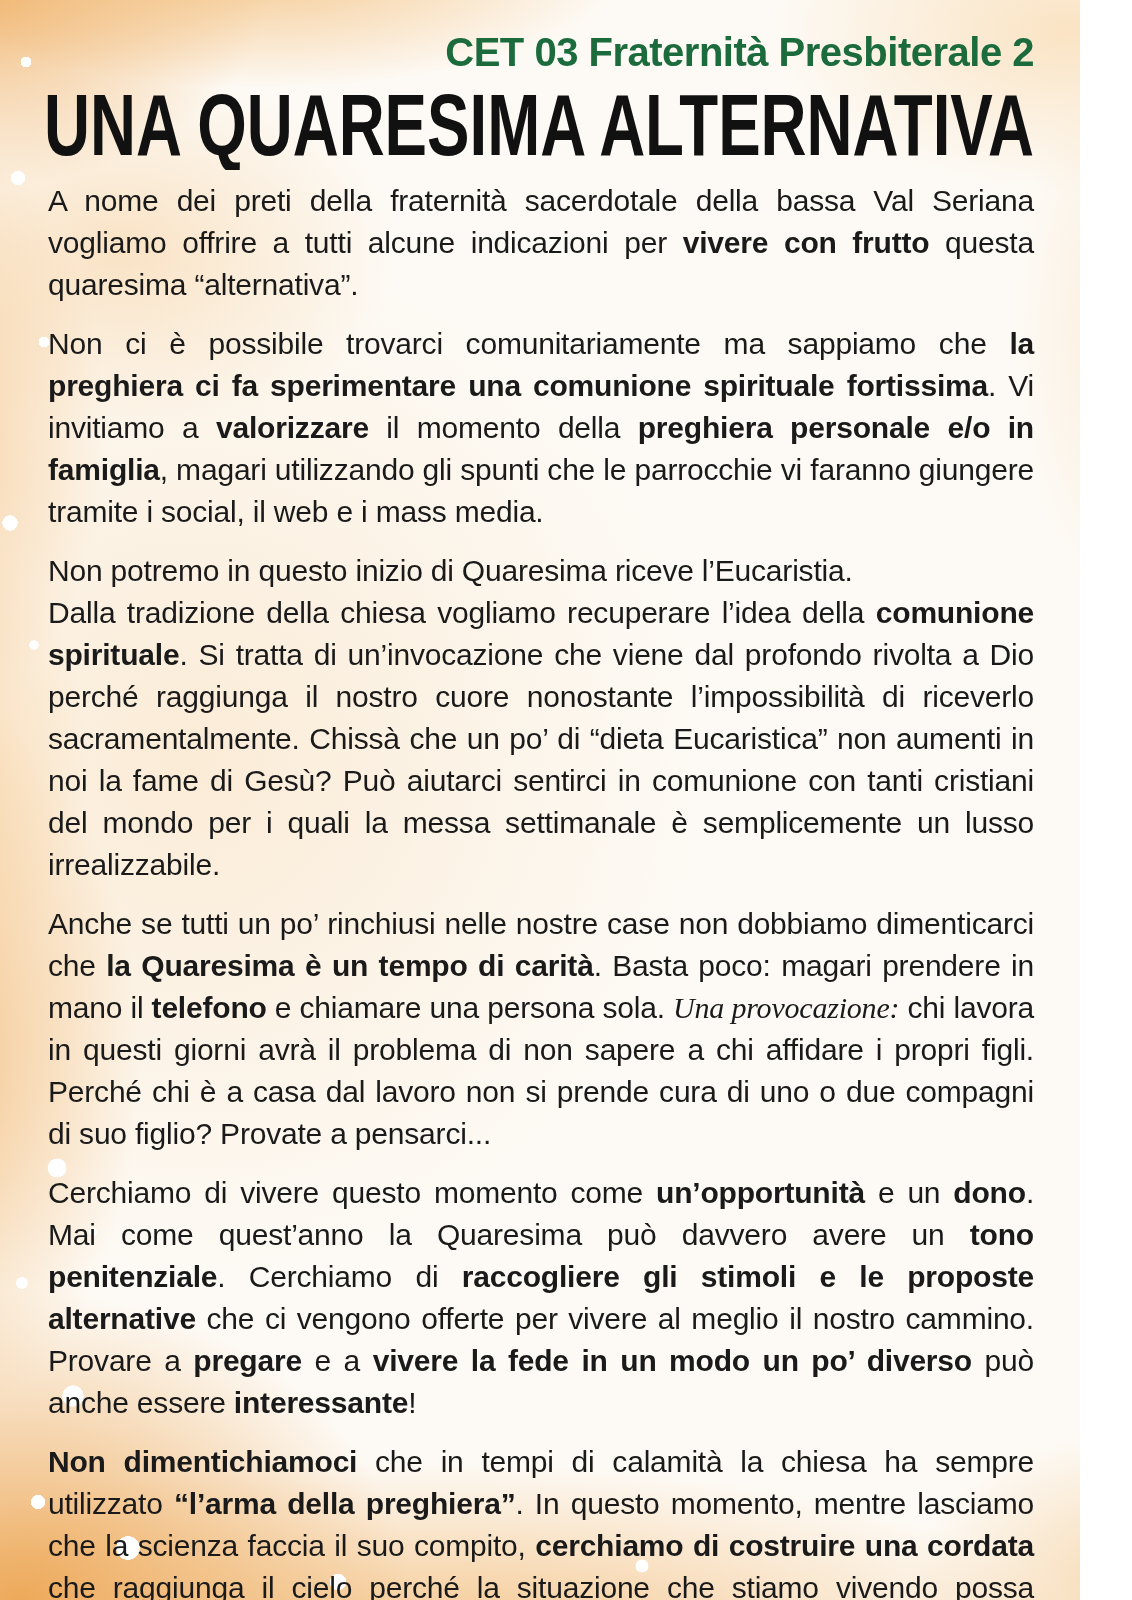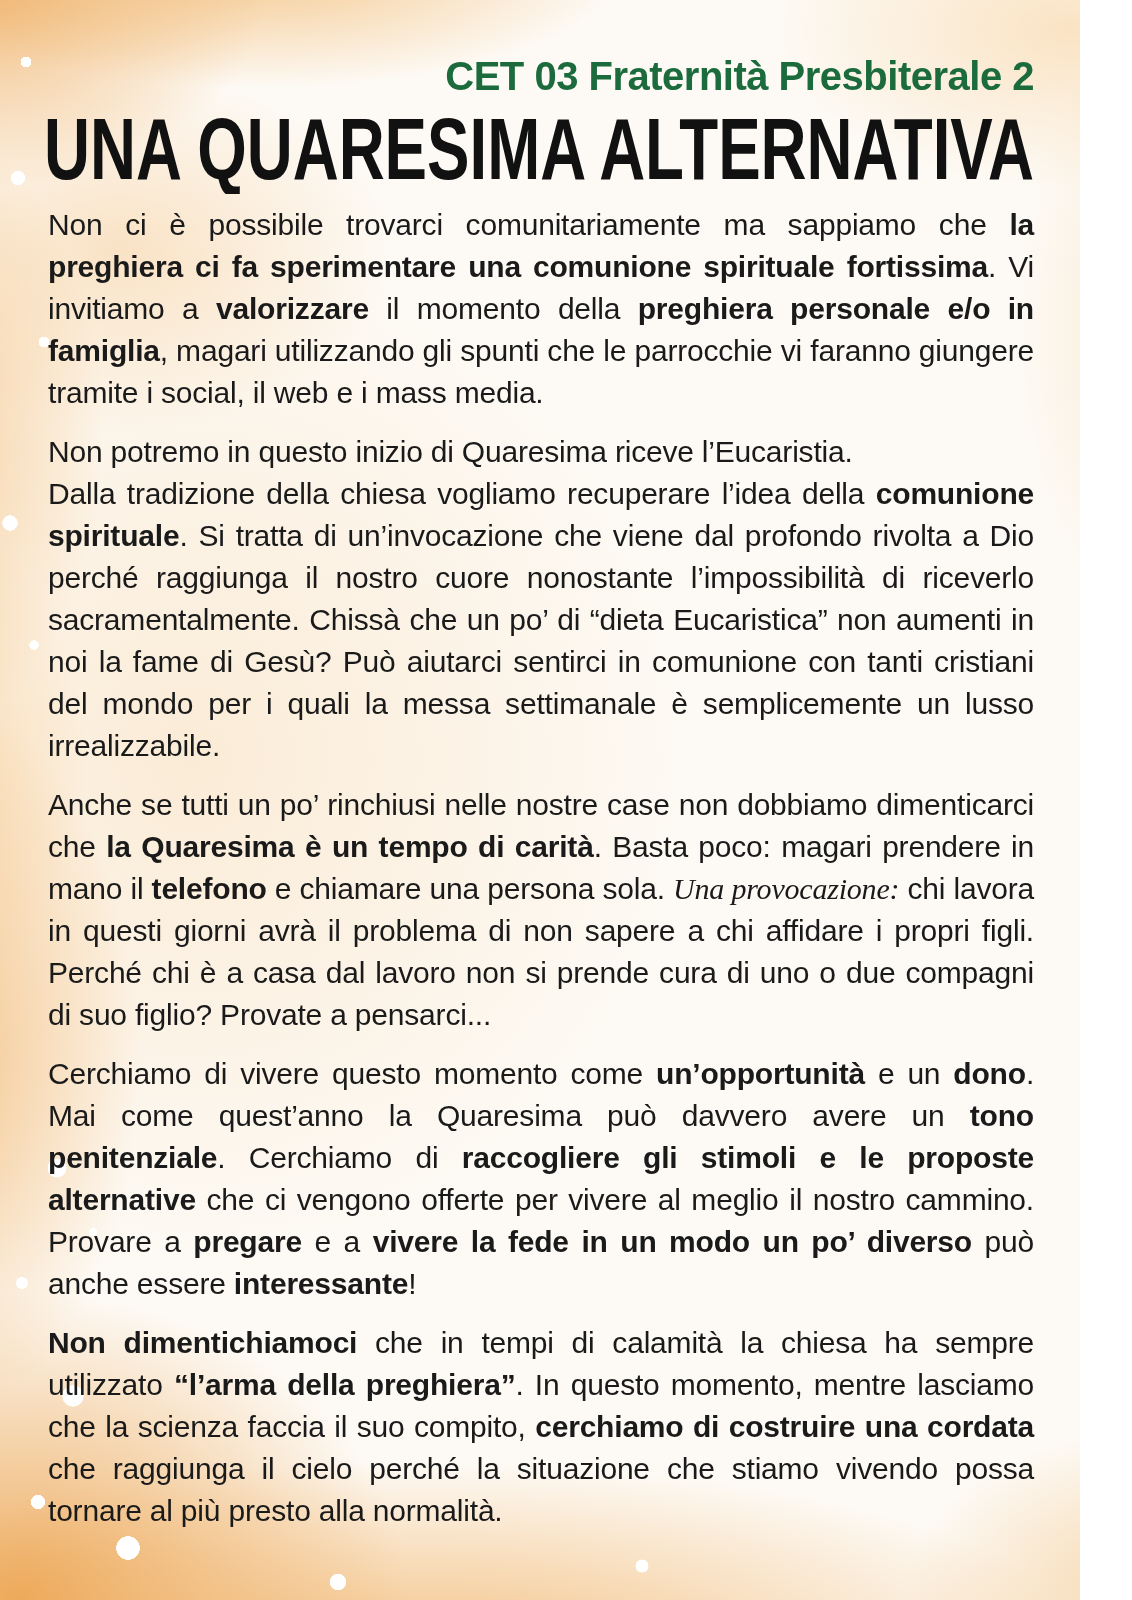--- a/index.html
+++ b/index.html
@@ -38,21 +38,21 @@
       radial-gradient(ellipse 180px 320px at -40px 760px,  rgba(247,205,150,0.55), rgba(247,205,150,0) 70%),
       radial-gradient(ellipse 300px 520px at -70px 1060px, rgba(241,180,106,0.78), rgba(241,180,106,0) 70%),
       radial-gradient(ellipse 540px 430px at 20px 1600px,  rgba(236,164,80,0.92), rgba(236,164,80,0) 72%),
       radial-gradient(ellipse 950px 270px at 430px 1650px, rgba(242,185,115,0.85), rgba(242,185,115,0) 70%),
       radial-gradient(ellipse 430px 230px at 1070px 30px,  rgba(248,212,162,0.60), rgba(248,212,162,0) 70%),
       radial-gradient(ellipse 210px 430px at 1160px 330px, rgba(248,214,170,0.45), rgba(248,214,170,0) 70%),
       radial-gradient(ellipse 350px 230px at 1150px 1590px,rgba(243,196,134,0.65), rgba(243,196,134,0) 70%),
       radial-gradient(ellipse 740px 740px at 190px 760px,  rgba(246,205,150,0.32), rgba(246,205,150,0) 70%),
       radial-gradient(ellipse 400px 260px at 120px 250px,  rgba(245,198,138,0.45), rgba(245,198,138,0) 70%),
       #fdfaf5;
-    padding: 52px 46px 0 48px;
+    padding: 28px 46px 0 48px;
   }
 
   .kicker {
     color: #1b6b3d;
     font-weight: bold;
     font-size: 40px;
     letter-spacing: -0.5px;
     text-align: right;
     line-height: 1.2;
   }
@@ -82,20 +82,21 @@
 
 <div class="page">
 
   <div class="kicker">CET 03 Fraternità Presbiterale 2</div>
 
   <svg class="title-svg" width="1040" height="86" viewBox="0 0 1040 86">
     <text x="0" y="71" font-size="88" textLength="990" lengthAdjust="spacingAndGlyphs">UNA QUARESIMA ALTERNATIVA</text>
   </svg>
 
   <div class="body-text">
+      <p><span>A nome dei preti della fraternità sacerdotale della bassa Val Seriana vogliamo offrire a tutti alcune indicazioni per </span><span class="b">vivere con frutto</span><span> questa quaresima “alternativa”.</span></p>
       <p><span>Non ci è possibile trovarci comunitariamente ma sappiamo che </span><span class="b">la preghiera ci fa sperimentare una comunione spirituale fortissima</span><span>. Vi invitiamo a </span><span class="b">valorizzare</span><span> il momento della </span><span class="b">preghiera personale e/o in famiglia</span><span>, magari utilizzando gli spunti che le parrocchie vi faranno giungere tramite i social, il web e i mass media.</span></p>
       <p><span>Non potremo in questo inizio di Quaresima riceve l’Eucaristia.</span><br><span>Dalla tradizione della chiesa vogliamo recuperare l’idea della </span><span class="b">comunione spirituale</span><span>. Si tratta di un’invocazione che viene dal profondo rivolta a Dio perché raggiunga il nostro cuore nonostante l’impossibilità di riceverlo sacramentalmente. Chissà che un po’ di “dieta Eucaristica” non aumenti in noi la fame di Gesù? Può aiutarci sentirci in comunione con tanti cristiani del mondo per i quali la messa settimanale è semplicemente un lusso irrealizzabile.</span></p>
       <p><span>Anche se tutti un po’ rinchiusi nelle nostre case non dobbiamo dimenticarci che </span><span class="b">la Quaresima è un tempo di carità</span><span>. Basta poco: magari prendere in mano il </span><span class="b">telefono</span><span> e chiamare una persona sola. </span><span class="i">Una provocazione:</span><span> chi lavora in questi giorni avrà il problema di non sapere a chi affidare i propri figli. Perché chi è a casa dal lavoro non si prende cura di uno o due compagni di suo figlio? Provate a pensarci...</span></p>
       <p><span>Cerchiamo di vivere questo momento come </span><span class="b">un’opportunità</span><span> e un </span><span class="b">dono</span><span>. Mai come quest’anno la Quaresima può davvero avere un </span><span class="b">tono penitenziale</span><span>. Cerchiamo di </span><span class="b">raccogliere gli stimoli e le proposte alternative</span><span> che ci vengono offerte per vivere al meglio il nostro cammino. Provare a </span><span class="b">pregare</span><span> e a </span><span class="b">vivere la fede in un modo un po’ diverso</span><span> può anche essere </span><span class="b">interessante</span><span>!</span></p>
       <p><span class="b">Non dimentichiamoci</span><span> che in tempi di calamità la chiesa ha sempre utilizzato </span><span class="b">“l’arma della preghiera”</span><span>. In questo momento, mentre lasciamo che la scienza faccia il suo compito, </span><span class="b">cerchiamo di costruire una cordata</span><span> che raggiunga il cielo perché la situazione che stiamo vivendo possa tornare al più presto alla normalità.</span></p>
     </div>
 
 </div>
 
 </body></html>

